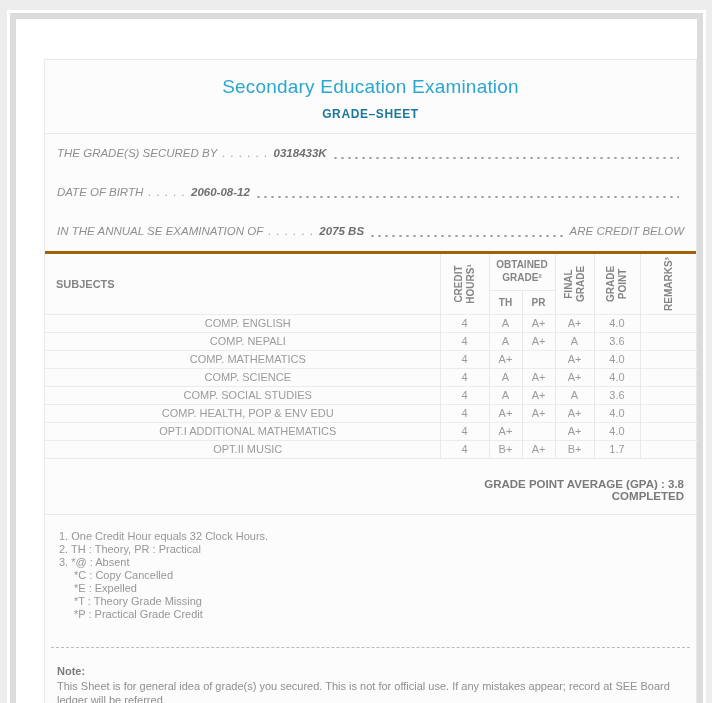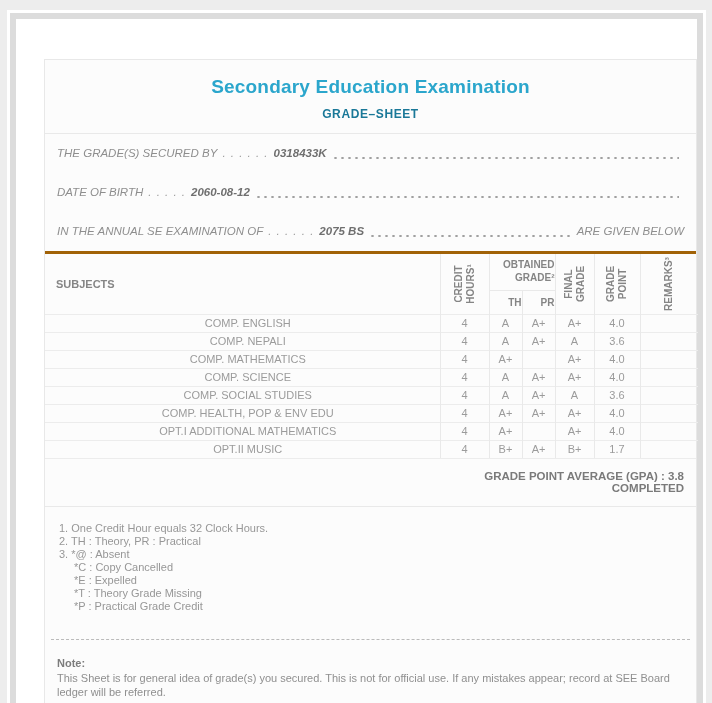--- a/index.html
+++ b/index.html
@@ -14,61 +14,61 @@
     position:absolute; left:10px; top:13px; width:693px; height:720px;
     background:#ffffff; border:6px solid #dcdcdc;
     box-shadow:0 0 0 3px #ffffff;
   }
   .card {
     position:absolute; left:28px; top:40px; width:653px; height:690px;
     background:#fcfcfc; border:1px solid #e8e8e8;
   }
   
   .sheet-header { text-align:center; padding-top:16px; padding-bottom:12px; border-bottom:1px solid #e9e9e9; }
-  .sheet-title { font-size:19px; font-weight:bold; color:#2ba6cc; letter-spacing:0.2px; }
+  .sheet-title { font-size:19px; font-weight:normal; color:#2ba6cc; letter-spacing:0.2px; }
   .sheet-subtitle { margin-top:9px; font-size:12px; font-weight:bold; color:#1a7898; letter-spacing:0.6px; }
   
   .info-section { border-bottom:3px solid #a16207;font-style:italic; }
   .info-row { display:flex; height:39px; line-height:39px; padding:0 12px; font-size:11.5px; white-space:nowrap; }
   .info-row .lbl { color:#8e8e8e; }
   .info-row .dots { color:#9e9e9e; margin:0 5px; letter-spacing:1px; }
   .info-row .val { font-weight:bold; color:#6f6f6f; }
   .info-row .leader {
     flex:1;
     background-image:radial-gradient(circle,#a0a0a0 1px,transparent 1.35px);
     background-size:7px 4px; background-repeat:repeat-x;
     background-position:0 calc(50% + 4px);
     margin:0 5px;
   }
   .info-row .suffix { color:#8e8e8e; }
   
   table { width:100%; border-collapse:collapse; table-layout:fixed; }
   th,td { overflow:visible; }
-  thead th { color:#858585; font-size:10px; font-weight:bold; vertical-align:middle;text-align:right; }
+  thead th { color:#858585; font-size:10px; font-weight:bold; vertical-align:middle; }
   th.subjects-h { text-align:left; padding-left:11px; font-size:11px; }
   .col-line { border-right:1px solid #e9e9e9; }
   .hr1 th { height:36px; }
   .hr2 th { height:24px;margin-left:31px; }
   th.obtained { border-bottom:1px solid #e9e9e9; line-height:1.25; font-size:10px; }
   th.rot-cell { position:relative; }
   .rot {
     position:absolute; left:50%; top:50%;
     transform:translate(-50%,-50%) rotate(-90deg);
     display:flex; flex-direction:column; align-items:center;
     font-size:10px; font-weight:bold; color:#858585;
     line-height:1.18; white-space:nowrap;
   }
   tbody td {
     height:18px; font-size:11px; color:#9b9b9b;
     text-align:center; border-top:1px solid #ececec;
   }
   tbody td.subject-cell { text-align:center; padding-left:11px; }
   
   .summary { border-top:1px solid #ececec; border-bottom:1px solid #e9e9e9; text-align:right; padding:11px 12px 12px 0; }
-  .gpa-line { font-size:11.5px; font-weight:bold; color:#7a7a7a; }
+  .gpa-line { font-size:11.5px; font-weight:bold; color:#7a7a7a;margin-top:8px; }
   .status-line { font-size:11.5px; font-weight:bold; color:#7a7a7a; }
   
   .footnotes { padding:15px 0 0 14px; }
   .fn { font-size:11px; line-height:13px; color:#979797; }
   .fn.indent { padding-left:15px; }
   
   .dashed-divider { margin:26px 6px 0 6px; border-top:1px dashed #bbbbbb; height:0; }
   .note-block { margin:16px 14px 0 12px; }
   .note-heading { font-size:11px; font-weight:bold; color:#7c7c7c; line-height:14px; }
   .note-text { font-size:11px; color:#8f8f8f; line-height:14px; margin-top:1px; }
@@ -97,21 +97,21 @@
         <span class="dots">. . . . .</span>
         <span class="val">2060-08-12</span>
         <span class="leader"></span>
         <span class="suffix"></span>
       </div>
       <div class="info-row">
         <span class="lbl">IN THE ANNUAL SE EXAMINATION OF</span>
         <span class="dots">. . . . . .</span>
         <span class="val">2075 BS</span>
         <span class="leader"></span>
-        <span class="suffix">ARE GIVEN BELOW</span>
+        <span class="suffix">ARE CREDIT BELOW</span>
       </div>
     </div>
 
     <table>
       <colgroup>
         <col style="width:395px">
           <col style="width:49px">
           <col style="width:33px">
         <col style="width:33px">
           <col style="width:39px">

